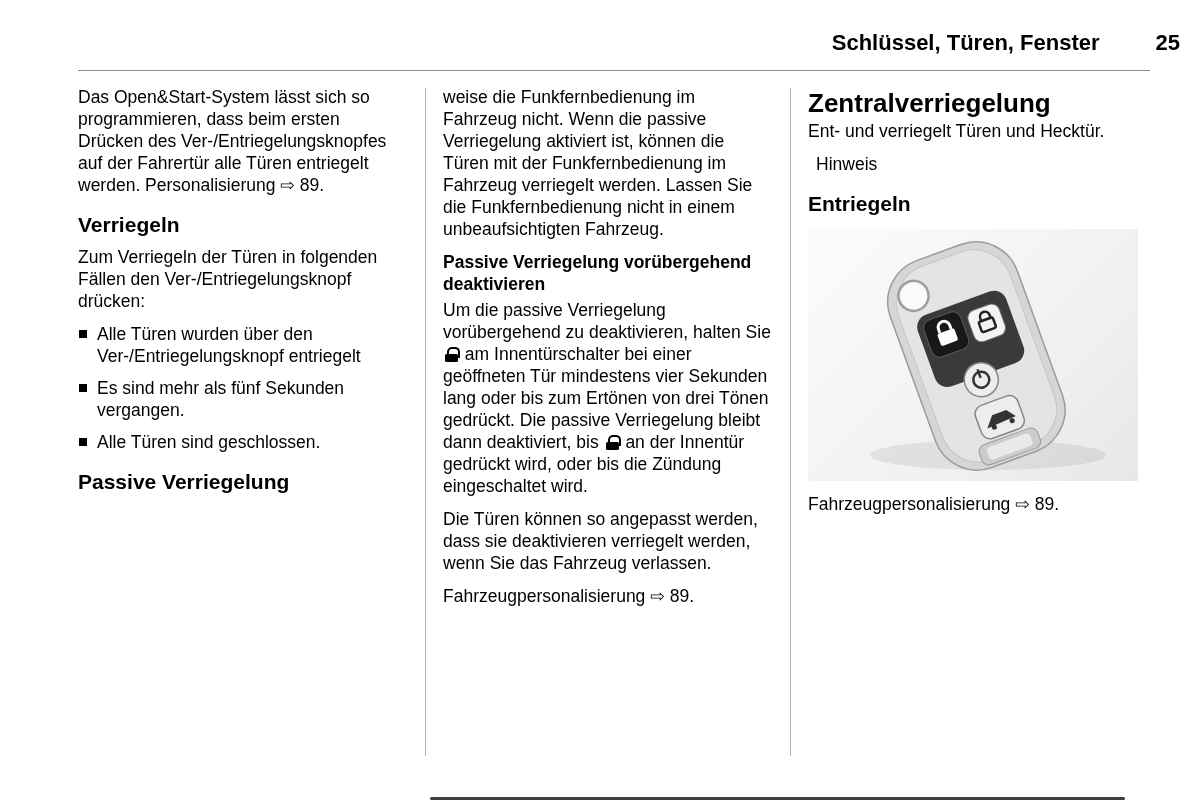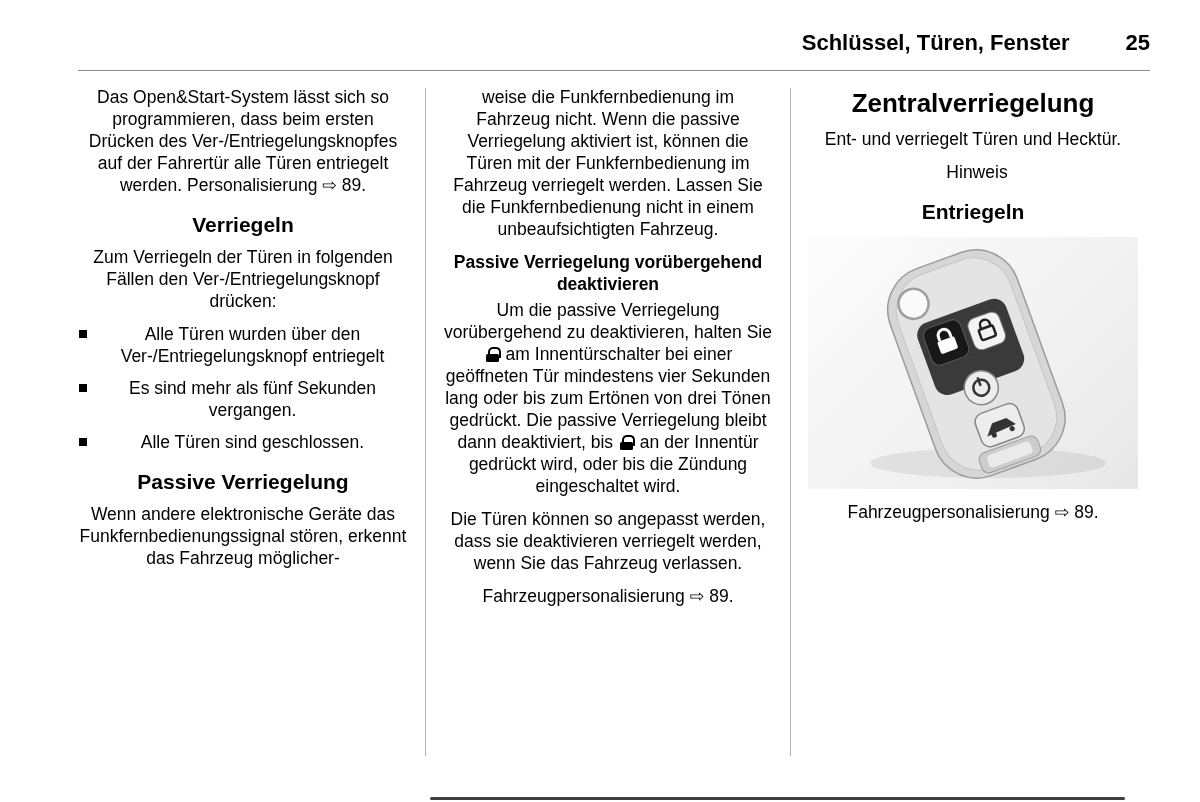--- a/index.html
+++ b/index.html
@@ -4,37 +4,37 @@
 <style>
   * { box-sizing: border-box; margin: 0; padding: 0; }
   html,body { background:#ffffff; }
   body {
     width:1200px; height:802px;
     font-family:"Liberation Sans", sans-serif;
     color:#000;
     position:relative;
     overflow:hidden;
   }
-  .page { position:absolute; inset:0; padding:30px 50px 0 78px; }
+  .page { position:absolute; inset:0; padding:30px 20px 0 78px; }
 
   
   .header-row { display:flex; align-items:baseline; }
   .header-right { margin-left:auto; display:flex; align-items:baseline; gap:56px; }
   .chapter-title { font-size:22px; font-weight:bold; }
   .page-number { font-size:22px; font-weight:bold; }
   .header-rule { margin-top:14px; height:1px; background:#8c8c8c; width:1072px; }
 
   
-  .columns { display:flex; margin-top:15px;text-align:center; }
+  .columns { display:flex; margin-top:15px; }
   .col { width:330px; font-size:17.5px; line-height:22px; }
   .divider { width:1px; background:#b5b5b5; margin:2px 17px 0 17px; height:668px; }
 
   p.body { margin:0 0 11px 0; }
   h2.sec { font-size:21px; font-weight:bold; margin:16px 0 8px 0; line-height:26px; }
-  h1.big { font-size:26px; font-weight:bold; margin:2px 0 10px 0; line-height:30px; }
+  h1.big { font-size:26px; font-weight:bold; margin:2px 0 2px 0; line-height:30px; }
   .subbold { font-size:17.5px; font-weight:bold; line-height:22px; margin:0 0 4px 0; }
 
   .bullet { position:relative; padding-left:19px; margin:0 0 10px 0; }
   .bullet::before { content:""; position:absolute; left:1px; top:7px; width:8px; height:8px; background:#000; }
 
   .note-block { margin:4px 0 10px 8px; }
   .note-label { font-weight:normal; }
 
   
   .ilock, .iunlock { display:inline-block; width:13px; height:15px; position:relative; vertical-align:-2px; margin:0 2px; }
@@ -91,21 +91,20 @@
       <div class="bullet">
         <span>Alle Türen wurden über den Ver-/Entriegelungsknopf entriegelt</span>
       </div>
       <div class="bullet">
         <span>Es sind mehr als fünf Sekunden vergangen.</span>
       </div>
       <div class="bullet">
         <span>Alle Türen sind geschlossen.</span>
       </div>
       <h2 class="sec">Passive Verriegelung</h2>
-      <p class="body">Wenn andere elektronische Geräte das Funkfernbedienungssignal stören, erkennt das Fahrzeug möglicher-</p>
     </section>
 
     <div class="divider"></div>
 
     <section class="col">
       <p class="body">weise die Funkfernbedienung im Fahrzeug nicht. Wenn die passive Verriegelung aktiviert ist, können die Türen mit der Funkfernbedienung im Fahrzeug verriegelt werden. Lassen Sie die Funkfernbedienung nicht in einem unbeaufsichtigten Fahrzeug.</p>
       <div class="subbold">Passive Verriegelung vorübergehend deaktivieren</div>
       <p class="body">
         <span>Um die passive Verriegelung vorübergehend zu deaktivieren, halten Sie </span><span class="ilock"></span><span> am Innentürschalter bei einer geöffneten Tür mindestens vier Sekunden lang oder bis zum Ertönen von drei Tönen gedrückt. Die passive Verriegelung bleibt dann deaktiviert, bis </span><span class="ilock"></span><span> an der Innentür gedrückt wird, oder bis die Zündung eingeschaltet wird.</span>
       </p>

